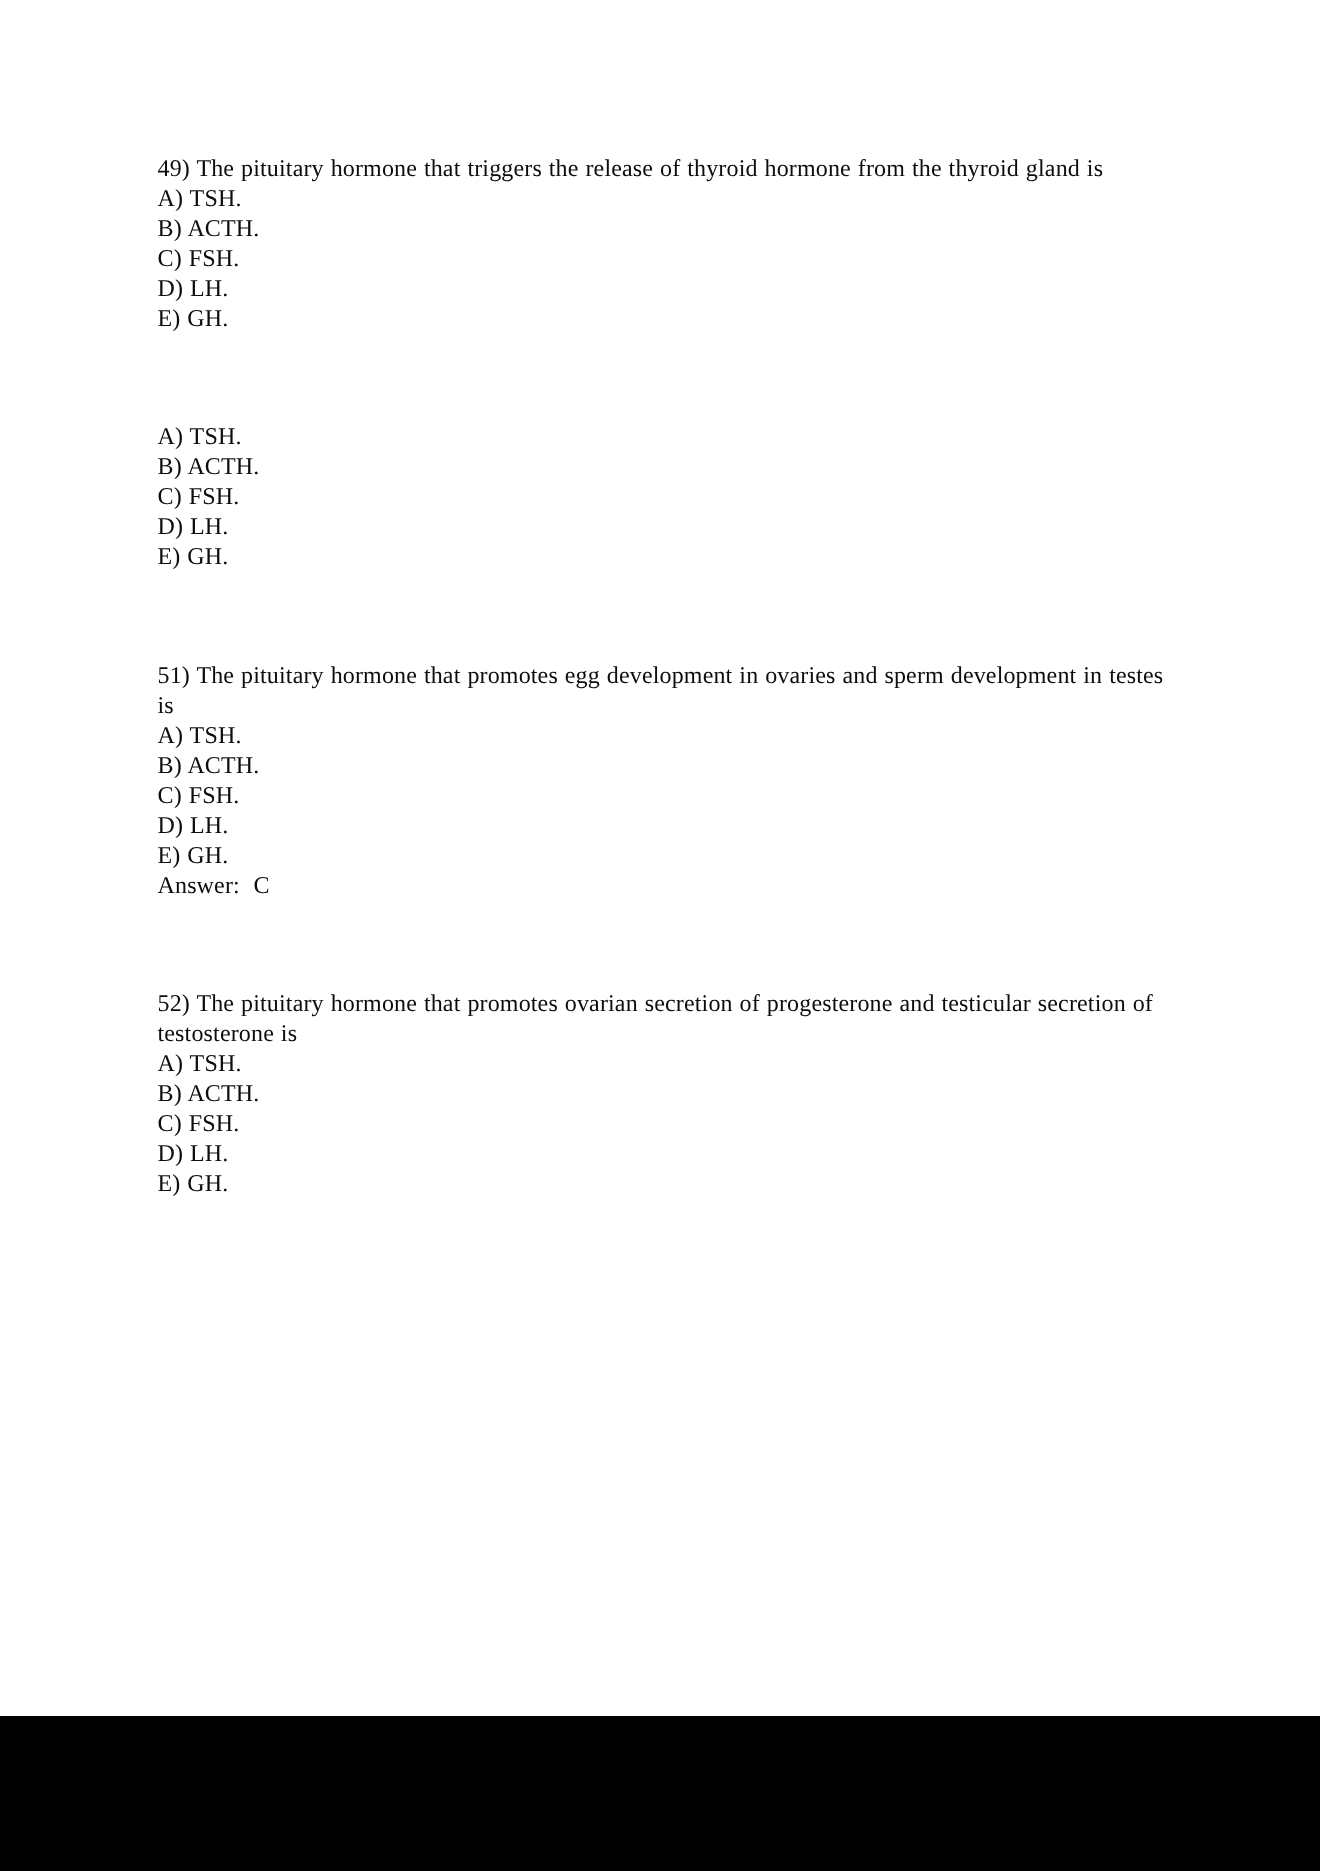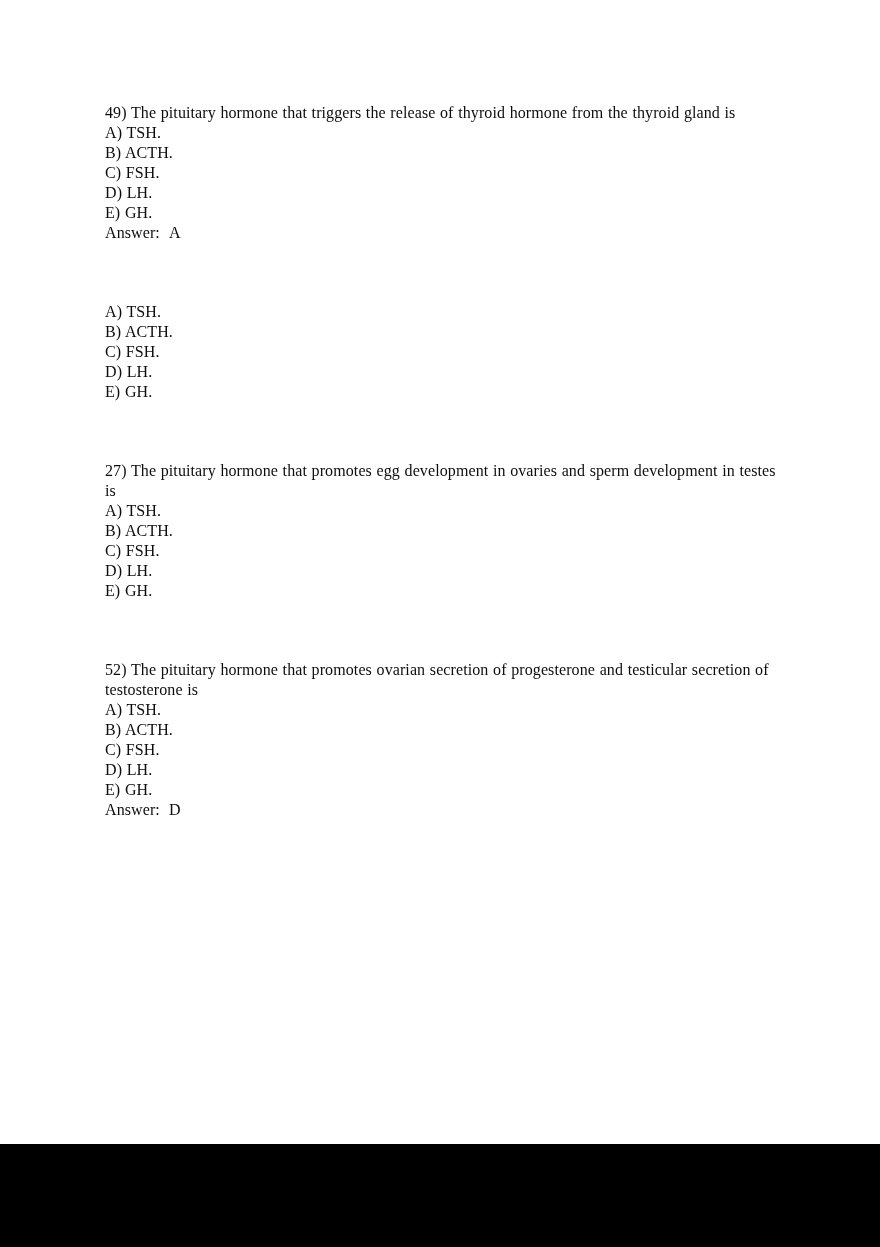--- a/index.html
+++ b/index.html
@@ -56,46 +56,45 @@
 <div class="page">
   <div class="content">
 
     <div class="question">
       <p class="qtext">49) The pituitary hormone that triggers the release of thyroid hormone from the thyroid gland is</p>
       <p class="option">A) TSH.</p>
       <p class="option">B) ACTH.</p>
       <p class="option">C) FSH.</p>
       <p class="option">D) LH.</p>
       <p class="option">E) GH.</p>
-      <p class="answer-line"><span>Answer:</span><span class="answer-letter">A</span></p>
     </div>
 
     <div class="question">
       <p class="option">A) TSH.</p>
       <p class="option">B) ACTH.</p>
       <p class="option">C) FSH.</p>
       <p class="option">D) LH.</p>
       <p class="option">E) GH.</p>
     </div>
 
     <div class="question">
-      <p class="qtext">27) The pituitary hormone that promotes egg development in ovaries and sperm development in testes is</p>
+      <p class="qtext">51) The pituitary hormone that promotes egg development in ovaries and sperm development in testes is</p>
       <p class="option">A) TSH.</p>
       <p class="option">B) ACTH.</p>
       <p class="option">C) FSH.</p>
       <p class="option">D) LH.</p>
       <p class="option">E) GH.</p>
+      <p class="answer-line"><span>Answer:</span><span class="answer-letter">C</span></p>
     </div>
 
     <div class="question">
       <p class="qtext">52) The pituitary hormone that promotes ovarian secretion of progesterone and testicular secretion of testosterone is</p>
       <p class="option">A) TSH.</p>
       <p class="option">B) ACTH.</p>
       <p class="option">C) FSH.</p>
       <p class="option">D) LH.</p>
       <p class="option">E) GH.</p>
-      <p class="answer-line"><span>Answer:</span><span class="answer-letter">D</span></p>
     </div>
 
   </div>
 
   <div class="footer-bar"></div>
 </div>
 
 </body></html>

